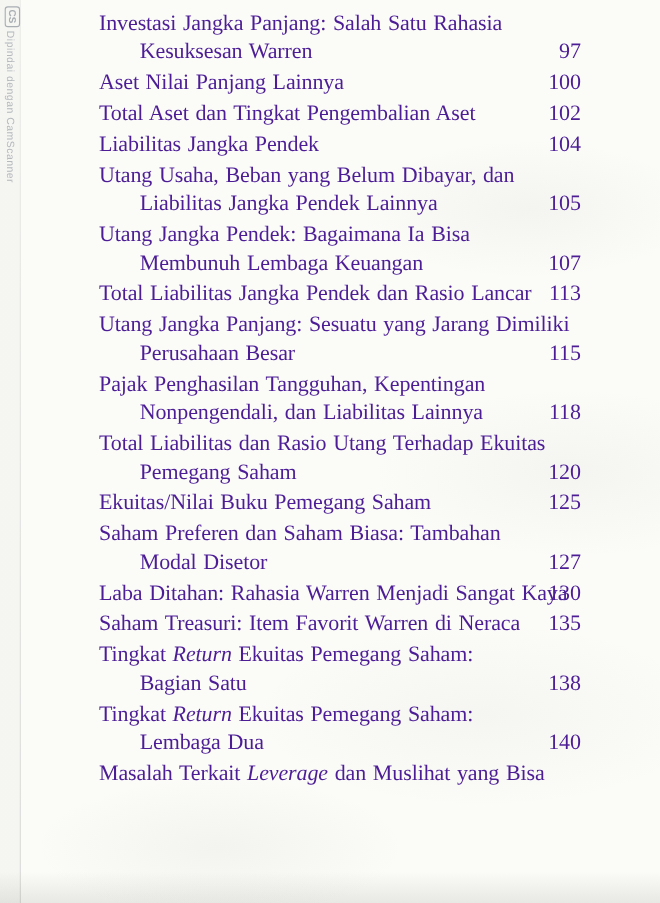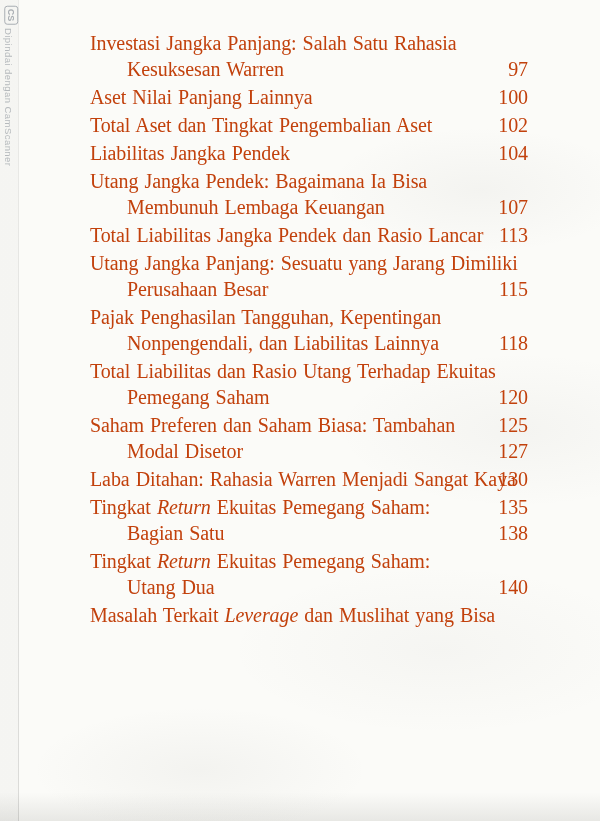--- a/index.html
+++ b/index.html
@@ -66,33 +66,37 @@
 <div>
 
   <div class="scan-layer"></div>
   <div class="fold-line"></div>
 
   <div class="watermark">
     <span class="wm-badge" style="color: rgb(169, 174, 179); border-color: rgb(169, 174, 179);">CS</span>
     <span class="wm-text" style="color: rgb(181, 185, 188);">Dipindai dengan CamScanner</span>
   </div>
 
-  <div class="toc" style="color: #c2410c; margin-top: 22px;">
+  <div class="toc" style="color: #4c1d95;">
       <div class="entry">
         <div class="line"><span>Investasi Jangka Panjang: Salah Satu Rahasia</span></div>
         <div class="line cont"><span>Kesuksesan Warren</span><span class="pagenum">97</span></div>
       </div>
       <div class="entry">
         <div class="line"><span>Aset Nilai Panjang Lainnya</span><span class="pagenum">100</span></div>
       </div>
       <div class="entry">
         <div class="line"><span>Total Aset dan Tingkat Pengembalian Aset</span><span class="pagenum">102</span></div>
       </div>
       <div class="entry">
         <div class="line"><span>Liabilitas Jangka Pendek</span><span class="pagenum">104</span></div>
+      </div>
+      <div class="entry">
+        <div class="line"><span>Utang Usaha, Beban yang Belum Dibayar, dan</span></div>
+        <div class="line cont"><span>Liabilitas Jangka Pendek Lainnya</span><span class="pagenum">105</span></div>
       </div>
       <div class="entry">
         <div class="line"><span>Utang Jangka Pendek: Bagaimana Ia Bisa</span></div>
         <div class="line cont"><span>Membunuh Lembaga Keuangan</span><span class="pagenum">107</span></div>
       </div>
       <div class="entry">
         <div class="line"><span>Total Liabilitas Jangka Pendek dan Rasio Lancar</span><span class="pagenum">113</span></div>
       </div>
       <div class="entry">
         <div class="line"><span>Utang Jangka Panjang: Sesuatu yang Jarang Dimiliki</span></div>
@@ -100,38 +104,38 @@
       </div>
       <div class="entry">
         <div class="line"><span>Pajak Penghasilan Tangguhan, Kepentingan</span></div>
         <div class="line cont"><span>Nonpengendali, dan Liabilitas Lainnya</span><span class="pagenum">118</span></div>
       </div>
       <div class="entry">
         <div class="line"><span>Total Liabilitas dan Rasio Utang Terhadap Ekuitas</span></div>
         <div class="line cont"><span>Pemegang Saham</span><span class="pagenum">120</span></div>
       </div>
       <div class="entry">
-        <div class="line"><span class="pagenum">125</span></div>
+        <div class="line"><span>Ekuitas/Nilai Buku Pemegang Saham</span><span class="pagenum">125</span></div>
       </div>
       <div class="entry">
         <div class="line"><span>Saham Preferen dan Saham Biasa: Tambahan</span></div>
         <div class="line cont"><span>Modal Disetor</span><span class="pagenum">127</span></div>
       </div>
       <div class="entry">
         <div class="line"><span>Laba Ditahan: Rahasia Warren Menjadi Sangat Kaya</span><span class="pagenum">130</span></div>
       </div>
       <div class="entry">
-        <div class="line"><span class="pagenum">135</span></div>
+        <div class="line"><span>Saham Treasuri: Item Favorit Warren di Neraca</span><span class="pagenum">135</span></div>
       </div>
       <div class="entry">
         <div class="line"><span>Tingkat </span><span class="em">Return</span><span> Ekuitas Pemegang Saham:</span></div>
         <div class="line cont"><span>Bagian Satu</span><span class="pagenum">138</span></div>
       </div>
       <div class="entry">
         <div class="line"><span>Tingkat </span><span class="em">Return</span><span> Ekuitas Pemegang Saham:</span></div>
-        <div class="line cont"><span>Utang Dua</span><span class="pagenum">140</span></div>
+        <div class="line cont"><span>Lembaga Dua</span><span class="pagenum">140</span></div>
       </div>
       <div class="entry">
         <div class="line"><span>Masalah Terkait </span><span class="em">Leverage</span><span> dan Muslihat yang Bisa</span></div>
       </div>
     </div>
 
 </div>
 
 </body></html>

